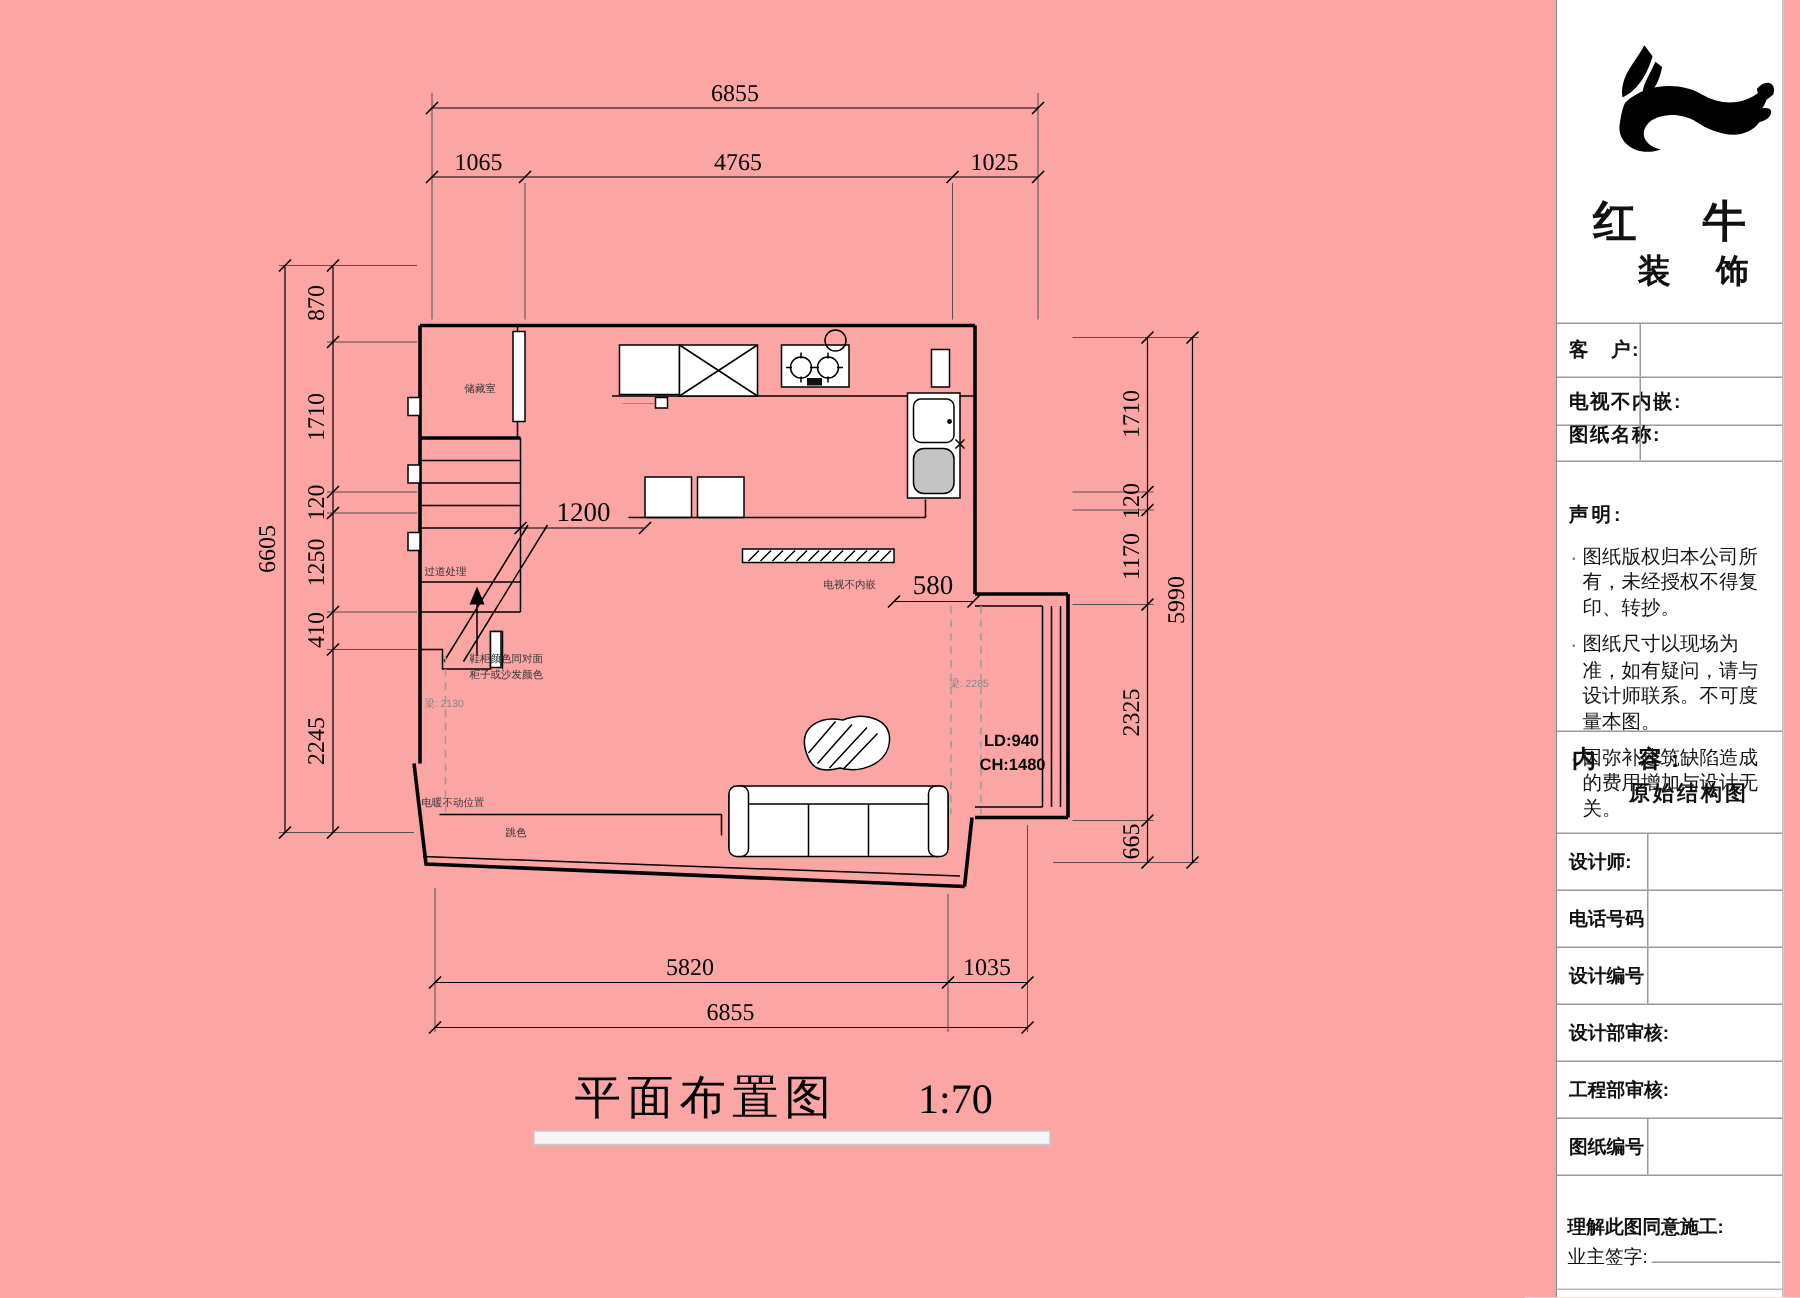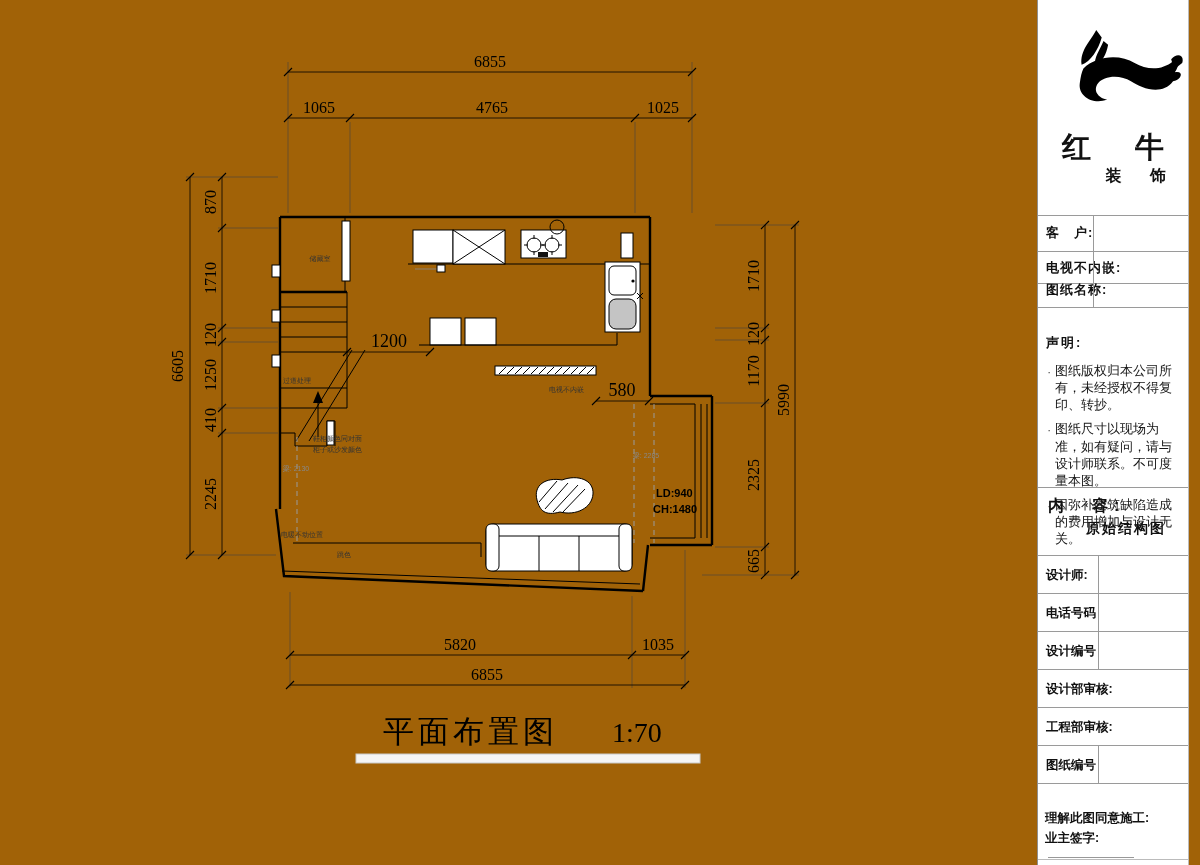--- a/index.html
+++ b/index.html
@@ -1,16 +1,16 @@
 <!DOCTYPE html>
 <html><head>
 <meta charset="utf-8">
 <style>
   html,body{margin:0;padding:0;background:#fff;}
-  #page{position:relative;width:1200px;height:865px;background:#a16207;overflow:hidden;
+  #page{position:relative;width:1200px;height:865px;background:#fca5a5;overflow:hidden;
         font-family:"Liberation Sans",sans-serif;color:#111;}
   
   #plan{position:absolute;left:0;top:0;}
   .dimline{stroke:#000;stroke-width:.8;fill:none;}
   .extline{stroke:#444;stroke-width:.6;fill:none;}
   .tick{stroke:#000;stroke-width:1.1;fill:none;}
   .wall{stroke:#000;stroke-width:2.4;fill:none;}
   .thin{stroke:#000;stroke-width:1;fill:none;}
   .thin-f{stroke:#000;stroke-width:1;fill:#fff;}
   .gray{stroke:#8a8a8a;stroke-width:.8;fill:none;}
@@ -22,21 +22,21 @@
   .note-bold{font-family:"Liberation Sans",sans-serif;font-size:11px;font-weight:bold;fill:#000;}
   .plan-title{font-family:sans-serif;font-size:31px;letter-spacing:4px;fill:#000;}
   .plan-scale{font-family:"Liberation Serif",serif;font-size:28px;fill:#000;}
   
   .tb{position:absolute;left:1037px;top:0;width:152px;height:865px;
       border-left:1px solid #8f8f8f;border-right:1px solid #bbb;box-sizing:border-box;background:#fff;}
   .tb-logo{position:absolute;left:0;top:0;width:100%;height:215px;border-bottom:1px solid #9a9a9a;}
   .bull{position:absolute;left:18px;top:28px;width:128px;height:92px;}
   .brand1{position:absolute;left:0;top:128px;width:100%;text-align:center;
           font-size:29px;font-weight:600;letter-spacing:18px;text-indent:18px;font-family:sans-serif;}
-  .brand2{position:absolute;right:10px;top:166px;font-size:16px;font-weight:600;
+  .brand2{position:absolute;right:10px;top:166px;font-size:22px;font-weight:600;
           letter-spacing:12px;font-family:sans-serif;}
   .tb-row{position:absolute;left:0;width:100%;box-sizing:border-box;border-bottom:1px solid #9a9a9a;}
   .tb-row .lbl{position:absolute;left:8px;top:50%;transform:translateY(-50%);
                font-size:13px;font-weight:bold;letter-spacing:1px;}
   .vdiv{position:absolute;top:0;bottom:0;border-left:1px solid #9a9a9a;}
   .f0{top:215px;height:37px;} .f1{top:252px;height:32px;} .f2{top:272px;height:36px;}
   .tb-stmt{position:absolute;left:0;top:320px;width:100%;height:167px;box-sizing:border-box;
            padding:14px 4px 0 8px;}
   .stmt-title{font-size:13px;font-weight:bold;margin-bottom:10px;letter-spacing:2px;}
   .stmt-item{position:relative;font-size:13px;line-height:1.32;margin-bottom:7px;
@@ -46,21 +46,21 @@
               border-top:1px solid #9a9a9a;border-bottom:1px solid #9a9a9a;}
   .content-label{margin:8px 0 0 10px;font-size:16px;font-weight:600;letter-spacing:6px;}
   .content-value{margin:3px 0 0 48px;font-size:14px;font-weight:600;letter-spacing:2px;}
   .tb-grid{position:absolute;left:0;top:556px;width:100%;}
   .g-row{position:relative;width:100%;height:38px;box-sizing:border-box;border-bottom:1px solid #9a9a9a;}
   .g-row .lbl{position:absolute;left:8px;top:50%;transform:translateY(-50%);
               font-size:12.5px;font-weight:bold;}
   .g-row .vdiv{left:60px;}
   .tb-footer{position:absolute;left:0;top:784px;width:100%;height:81px;}
   .agree{position:absolute;left:7px;top:10px;font-size:12.5px;font-weight:bold;margin-top:16px;}
-  .sign{position:absolute;left:7px;top:46px;font-size:12.5px;font-weight:bold;}
+  .sign{position:absolute;left:7px;top:46px;font-size:12.5px;font-weight:normal;text-align:right;}
   .sign-line{display:inline-block;width:86px;border-bottom:1px solid #999;height:10px;margin-left:3px;}
   .tb-bottomline{position:absolute;left:0;top:859px;width:100%;border-top:1px solid #bbb;}
 </style>
 </head>
 <body>
 
 <div id="page">
 
   <svg id="plan" width="1037" height="865" viewBox="0 0 1037 865">
 

